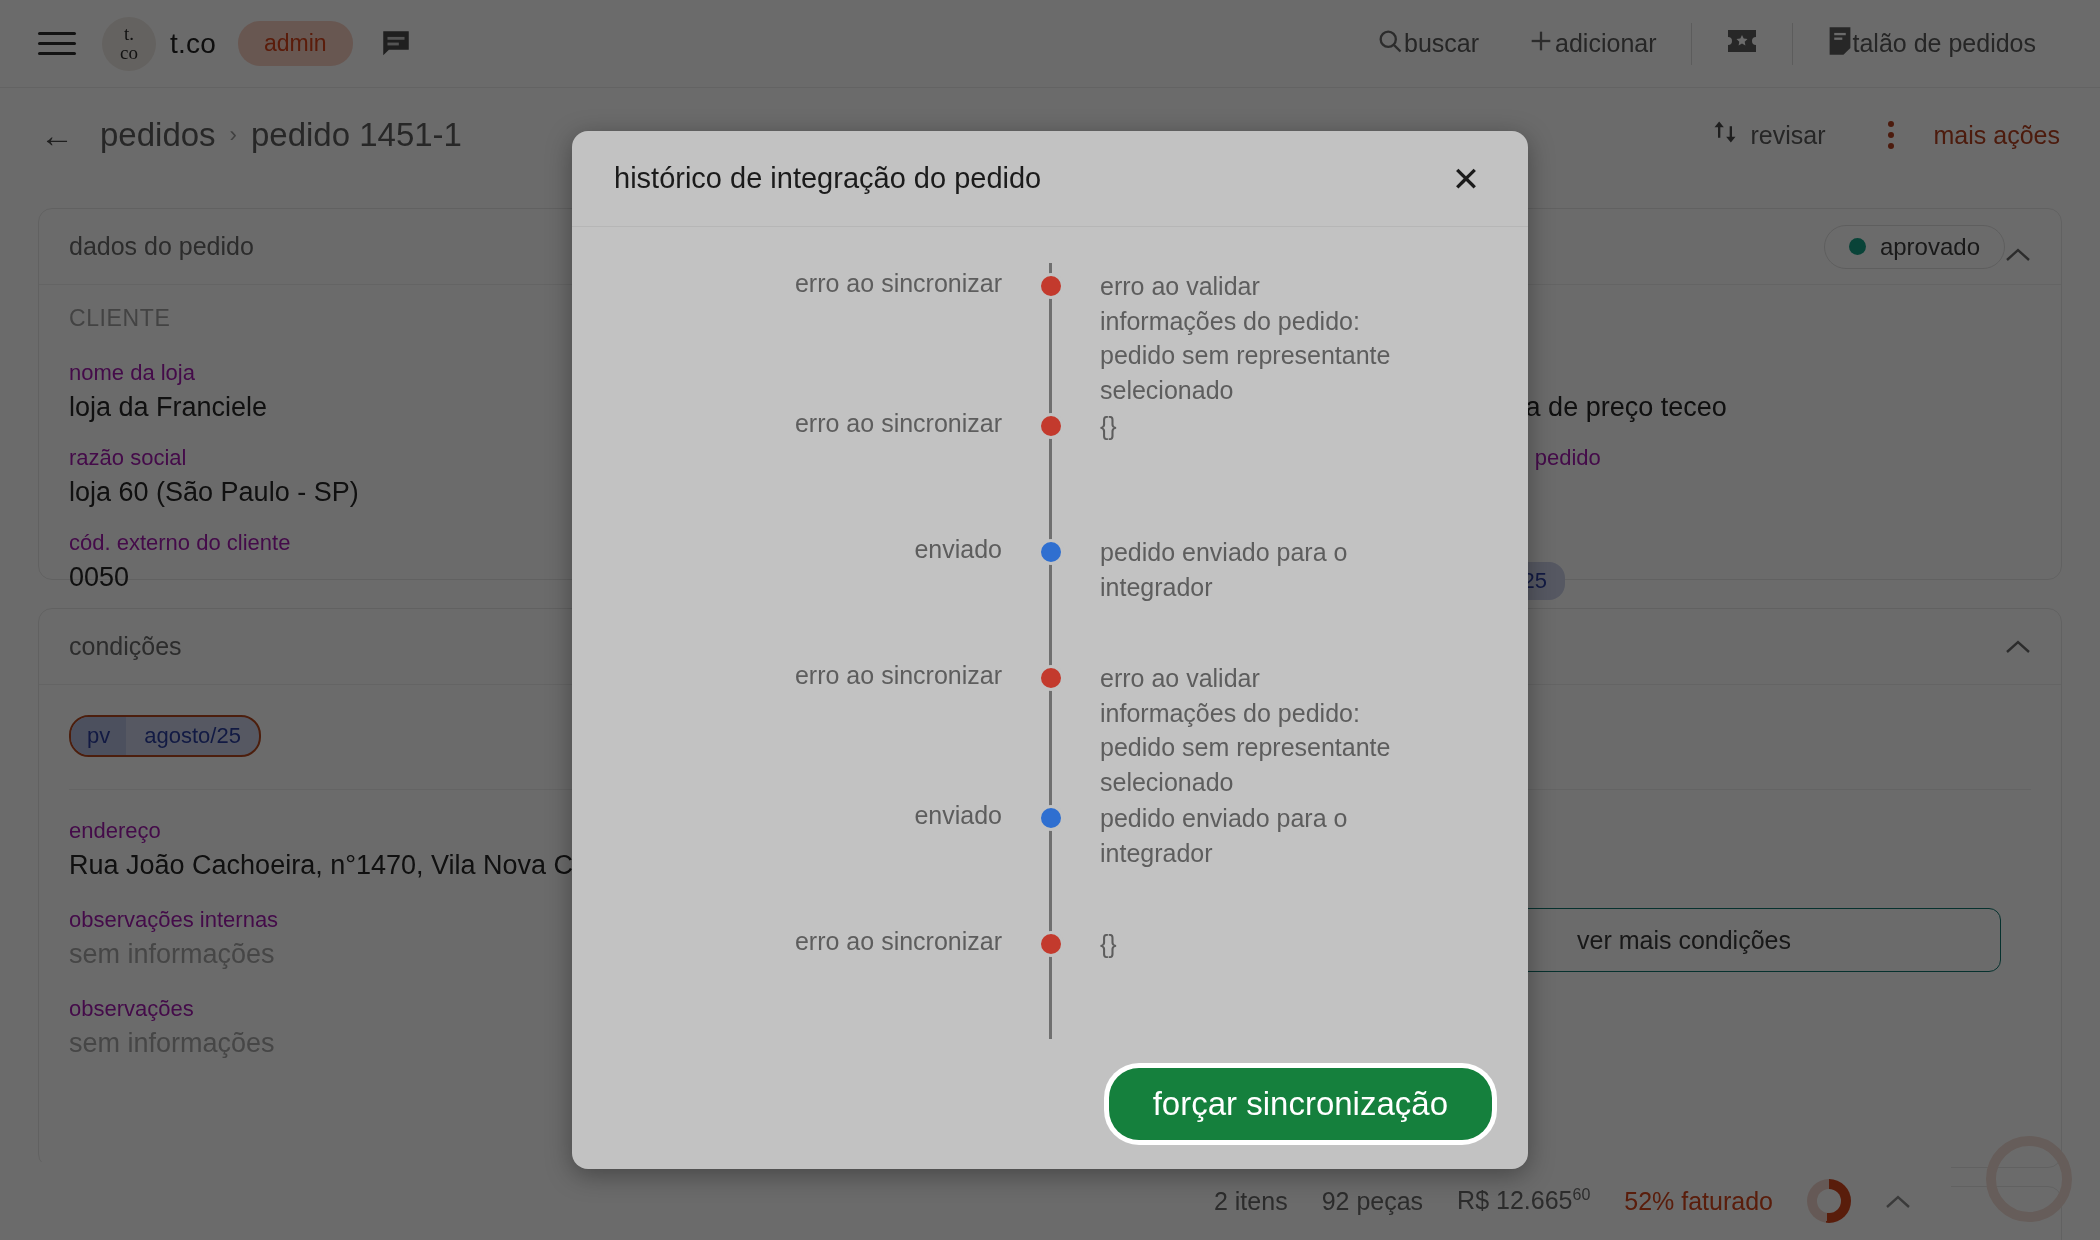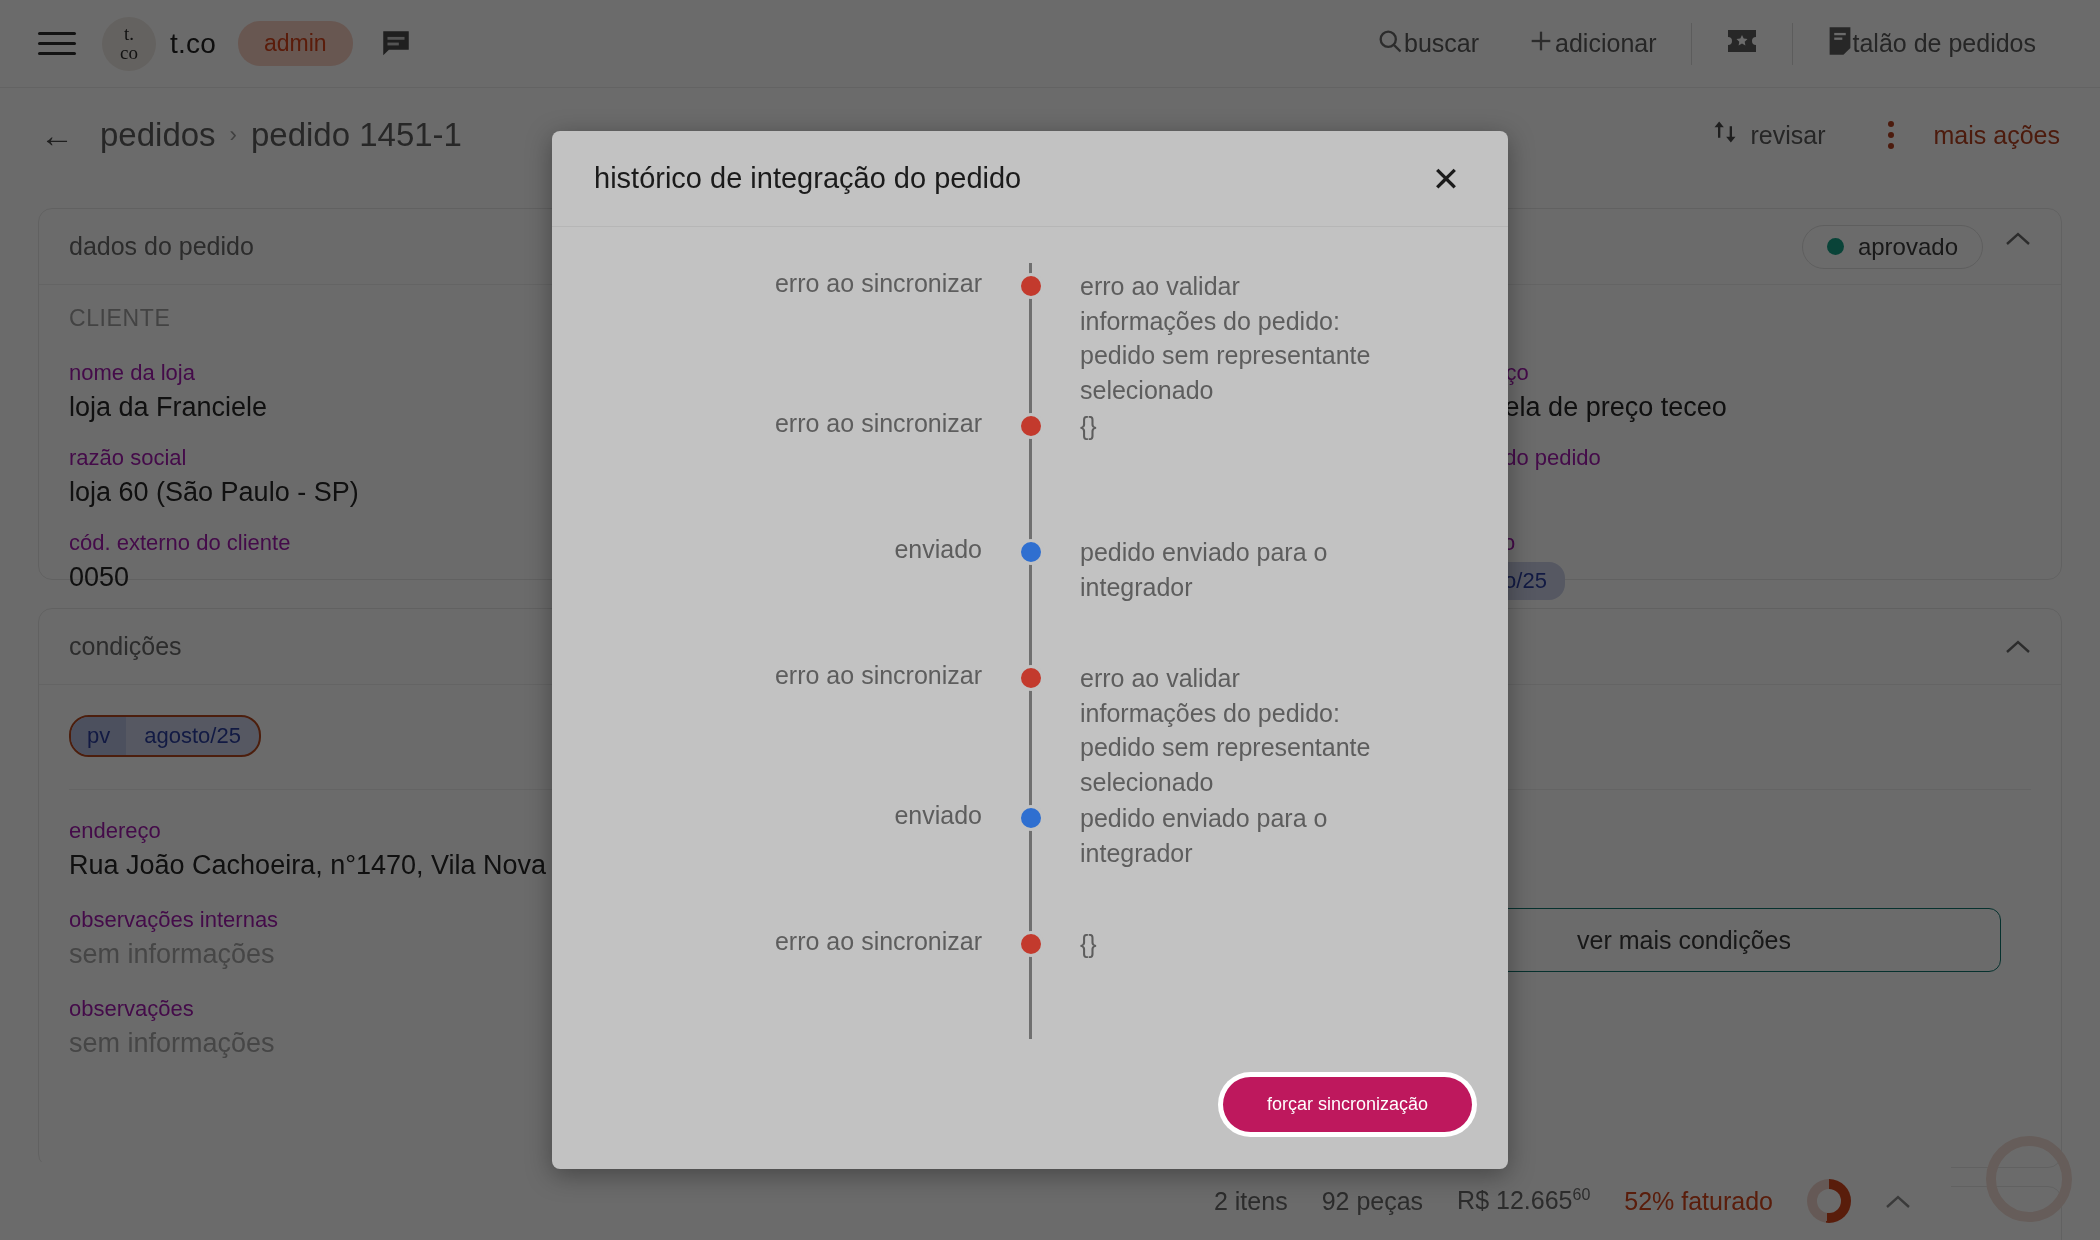--- a/index.html
+++ b/index.html
@@ -56,21 +56,21 @@
   .kebab i { width: 6px; height: 6px; border-radius: 50%; background: #b5401f; display: block; }
   .mais-acoes { font-size: 25px; color: #b5401f; cursor: pointer; padding-left: 6px; }
 
   .card {
     position: absolute; background: #fff; border: 1px solid #e8e8e8; border-radius: 14px;
   }
   .card-head {
     height: 76px; display: flex; align-items: center; padding: 0 30px;
     border-bottom: 1px solid #efefef; font-size: 25px; color: #6a6a6a;
   }
-  .card-head .hd-right { margin-left: auto; display: flex; align-items: flex-start; gap: 22px; }
+  .card-head .hd-right { margin-left: auto; display: flex; align-items: flex-end; }
   .status-chip {
     display: flex; align-items: center; gap: 14px; border: 1px solid #e0e0e0;
     border-radius: 22px; padding: 7px 24px; font-size: 24px; color: #3d3d3d;
   }
   .dot-green { width: 17px; height: 17px; border-radius: 50%; background: #16a085; }
   .chev { color: #6a6a6a; font-size: 24px; }
 
   .grid3 { display: flex; padding: 28px 30px 20px 30px; }
   .col { flex: 1; padding-right: 30px; }
   .fld { margin-bottom: 22px; }
@@ -112,22 +112,22 @@
   .sb-chev { font-size: 26px; color: #8b8b8b; cursor: pointer; }
   .fab-ring {
     position: absolute; right: 28px; bottom: 18px; width: 86px; height: 86px;
     border-radius: 50%; border: 10px solid #f3ded6;
   }
 
   
   .overlay { position: absolute; inset: 0; background: rgba(0,0,0,0.58); }
 
   .modal {
-    position: absolute; left: 552px; top: 131px; width: 956px; height: 1038px;
-    background: #c2c2c2; border-radius: 8px; display: flex; flex-direction: column;
+    position: absolute; left: 572px; top: 131px; width: 956px; height: 1038px;
+    background: #c2c2c2; border-radius: 16px; display: flex; flex-direction: column;
     box-shadow: 0 6px 26px rgba(0,0,0,.35);
   }
   .modal-head {
     height: 96px; display: flex; align-items: center; padding: 0 42px;
     border-bottom: 1px solid #b6b6b6;
   }
   .modal-title { font-size: 29px; color: #1b1b1b; }
   .modal-close {
     margin-left: auto; font-size: 34px; color: #1b1b1b; cursor: pointer;
     width: 40px; height: 40px; display: flex; align-items: center; justify-content: center;
@@ -151,21 +151,21 @@
   .tl-right {
     margin-left: 72px; width: 300px; font-size: 25px; color: #5d5d5d; line-height: 1.38;
     padding-top: 2px;
   }
 
   .modal-foot {
     height: 130px; display: flex; align-items: center; justify-content: flex-end;
     padding: 0 36px;
   }
   .btn-sync {
-    background: #be185d; color: #ffffff; font-size: 18px; border: none;
+    background: #15803d; color: #ffffff; font-size: 33px; border: none;
     border-radius: 30px; padding: 17px 44px; cursor: pointer;
     box-shadow: 0 0 0 5px #ffffff;
     font-family: "Liberation Sans", sans-serif;
   }
 </style>
 </head>
 <body>
 
 <div class="screen">
 

